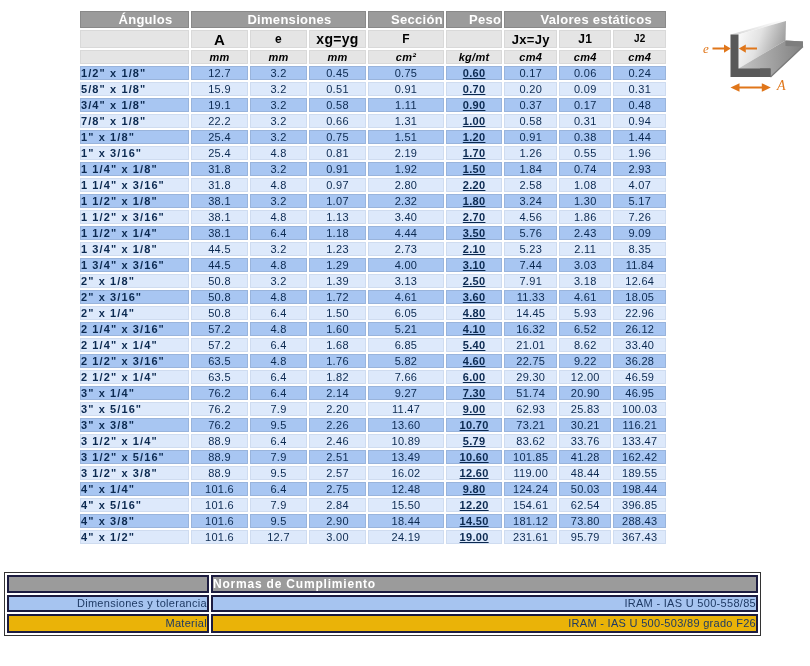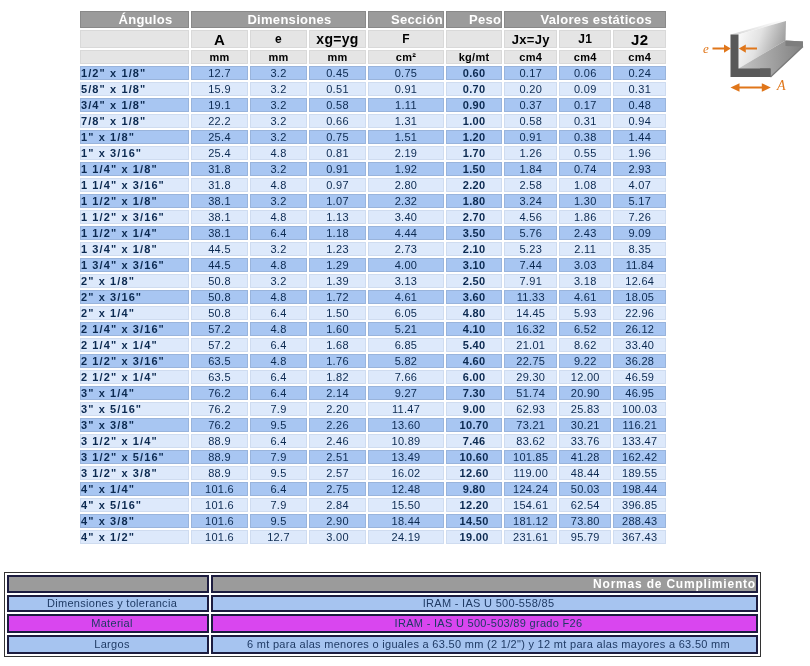--- a/index.html
+++ b/index.html
@@ -2,31 +2,31 @@
 <html><head><meta charset="utf-8"><style>
 html,body{margin:0;padding:0;}
 body{width:810px;height:666px;background:#ffffff;font-family:"Liberation Sans",sans-serif;position:relative;overflow:hidden;}
 table{border-collapse:separate;border-spacing:2px;table-layout:fixed;}
 td{box-sizing:border-box;padding:0;text-align:center;vertical-align:middle;font-size:11px;color:#0b2950;line-height:1;overflow:hidden;white-space:nowrap;letter-spacing:0.3px;}
 #main{position:absolute;left:78px;top:9px;}
 #main .g1{background:#9b9b9b;border:1px solid #898989;color:#ffffff;font-weight:bold;font-size:13px;}
 #main .g2{background:#e5e5e5;border:1px solid #d9d9d9;color:#000000;font-weight:bold;}
 #main tr.r1 td{height:17px;padding-left:22px;}
 #main tr.r2 td{height:18px;}
-#main tr.r3 td{height:14px;font-size:11px;}
+#main tr.r3 td{height:14px;font-size:11px;font-style:italic;}
 #main tr.dr td{height:14px;}
 .ro{background:#a8c6f2;border:1px solid #99b4dc;}
 .re{background:#dde9fb;border:1px solid #cfdcf0;}
 .lab{text-align:left;padding-left:0;font-weight:bold;letter-spacing:1.1px;}
-.peso{font-weight:bold;}
+.peso{font-weight:bold;text-decoration:underline;}
 #bot{position:absolute;left:4px;top:572px;border:1px solid #333333;background:#ffffff;}
-#bot td{border:2px solid #1c1c40;text-align:center;padding-left:8px;color:#1f3a64;}
-#bot .bh{background:#9b9b9b;color:#ffffff;font-weight:bold;font-size:12px;text-align:right;padding-left:0;letter-spacing:0.8px;}
+#bot td{border:2px solid #1c1c40;text-align:right;padding-left:8px;color:#1f3a64;}
+#bot .bh{background:#9b9b9b;color:#ffffff;font-weight:bold;font-size:12px;text-align:left;padding-left:0;letter-spacing:0.8px;}
 #bot .bb{background:#a6c4f0;}
-#bot .bw{background:#d946ef;}
+#bot .bw{background:#eab308;}
 </style></head><body>
 <table id="main">
 <colgroup>
       <col style="width:109px">
       <col style="width:57px">
       <col style="width:57px">
       <col style="width:57px">
       <col style="width:57px">
       <col style="width:56px">
       <col style="width:53px">
@@ -43,21 +43,21 @@
       </tr>
 <tr class="r2">
         <td class="g2"></td>
         <td class="g2" style="font-size:15px;">A</td>
         <td class="g2" style="font-size:12px;">e</td>
         <td class="g2" style="font-size:14px;">xg=yg</td>
         <td class="g2" style="font-size:12px;">F</td>
         <td class="g2"></td>
         <td class="g2" style="font-size:13px;">Jx=Jy</td>
         <td class="g2" style="font-size:12px;">J1</td>
-        <td class="g2" style="font-size:15px;">J2</td>
+        <td class="g2" style="font-size:10px;">J2</td>
       </tr>
 <tr class="r3">
         <td class="g2"></td>
         <td class="g2">mm</td>
         <td class="g2">mm</td>
         <td class="g2">mm</td>
         <td class="g2">cm²</td>
         <td class="g2">kg/mt</td>
         <td class="g2">cm4</td>
         <td class="g2">cm4</td>
@@ -315,21 +315,21 @@
         <td class="ro">73.21</td>
         <td class="ro">30.21</td>
         <td class="ro">116.21</td>
       </tr>
 <tr class="dr">
         <td class="lab re">3 1/2" x 1/4"</td>
         <td class="re">88.9</td>
         <td class="re">6.4</td>
         <td class="re">2.46</td>
         <td class="re">10.89</td>
-        <td class="re peso">7.46</td>
+        <td class="re peso">5.79</td>
         <td class="re">83.62</td>
         <td class="re">33.76</td>
         <td class="re">133.47</td>
       </tr>
 <tr class="dr">
         <td class="lab ro">3 1/2" x 5/16"</td>
         <td class="ro">88.9</td>
         <td class="ro">7.9</td>
         <td class="ro">2.51</td>
         <td class="ro">13.49</td>
@@ -441,18 +441,14 @@
         <td class="bh">Normas de Cumplimiento</td>
       </tr>
 <tr style="height:17px">
         <td class="bb">Dimensiones y tolerancia</td>
         <td class="bb">IRAM - IAS U 500-558/85</td>
       </tr>
 <tr style="height:19px">
         <td class="bw">Material</td>
         <td class="bw">IRAM - IAS U 500-503/89 grado F26</td>
       </tr>
-<tr style="height:19px">
-        <td class="bb">Largos</td>
-        <td class="bb">6 mt para alas menores o iguales a 63.50 mm (2 1/2") y 12 mt para alas mayores a 63.50 mm</td>
-      </tr>
 </tbody>
   </table>
 
 </body></html>

